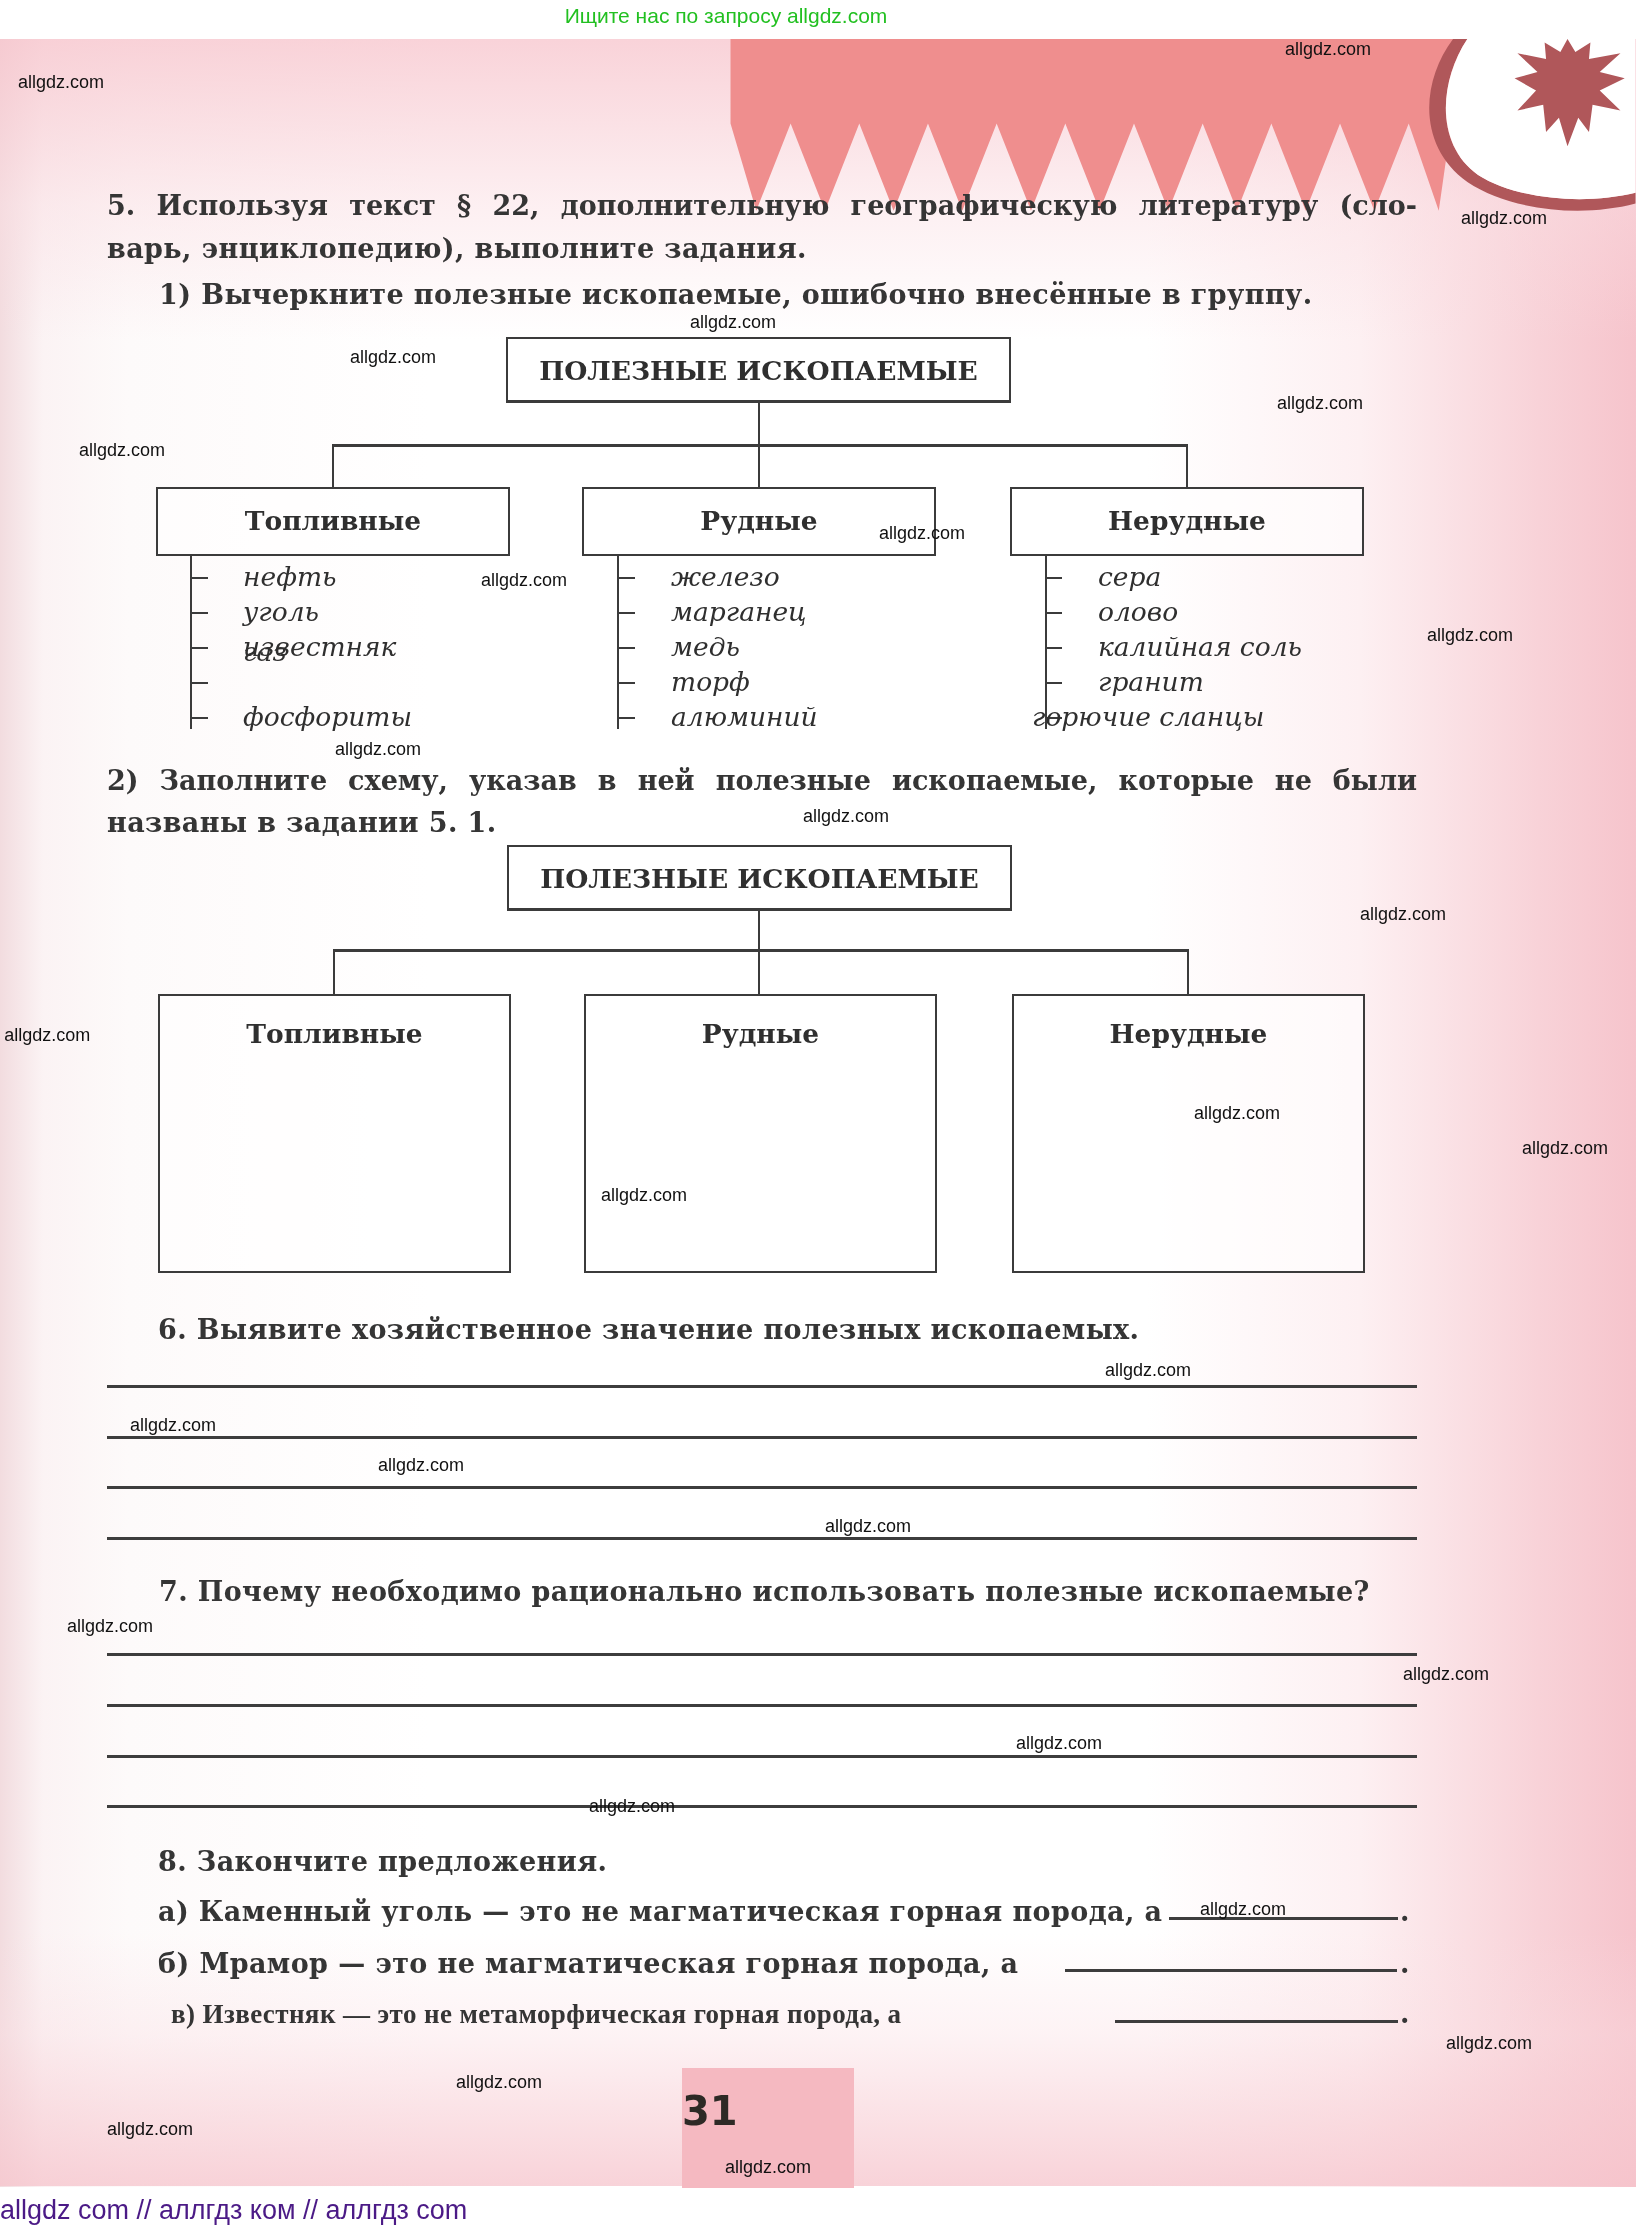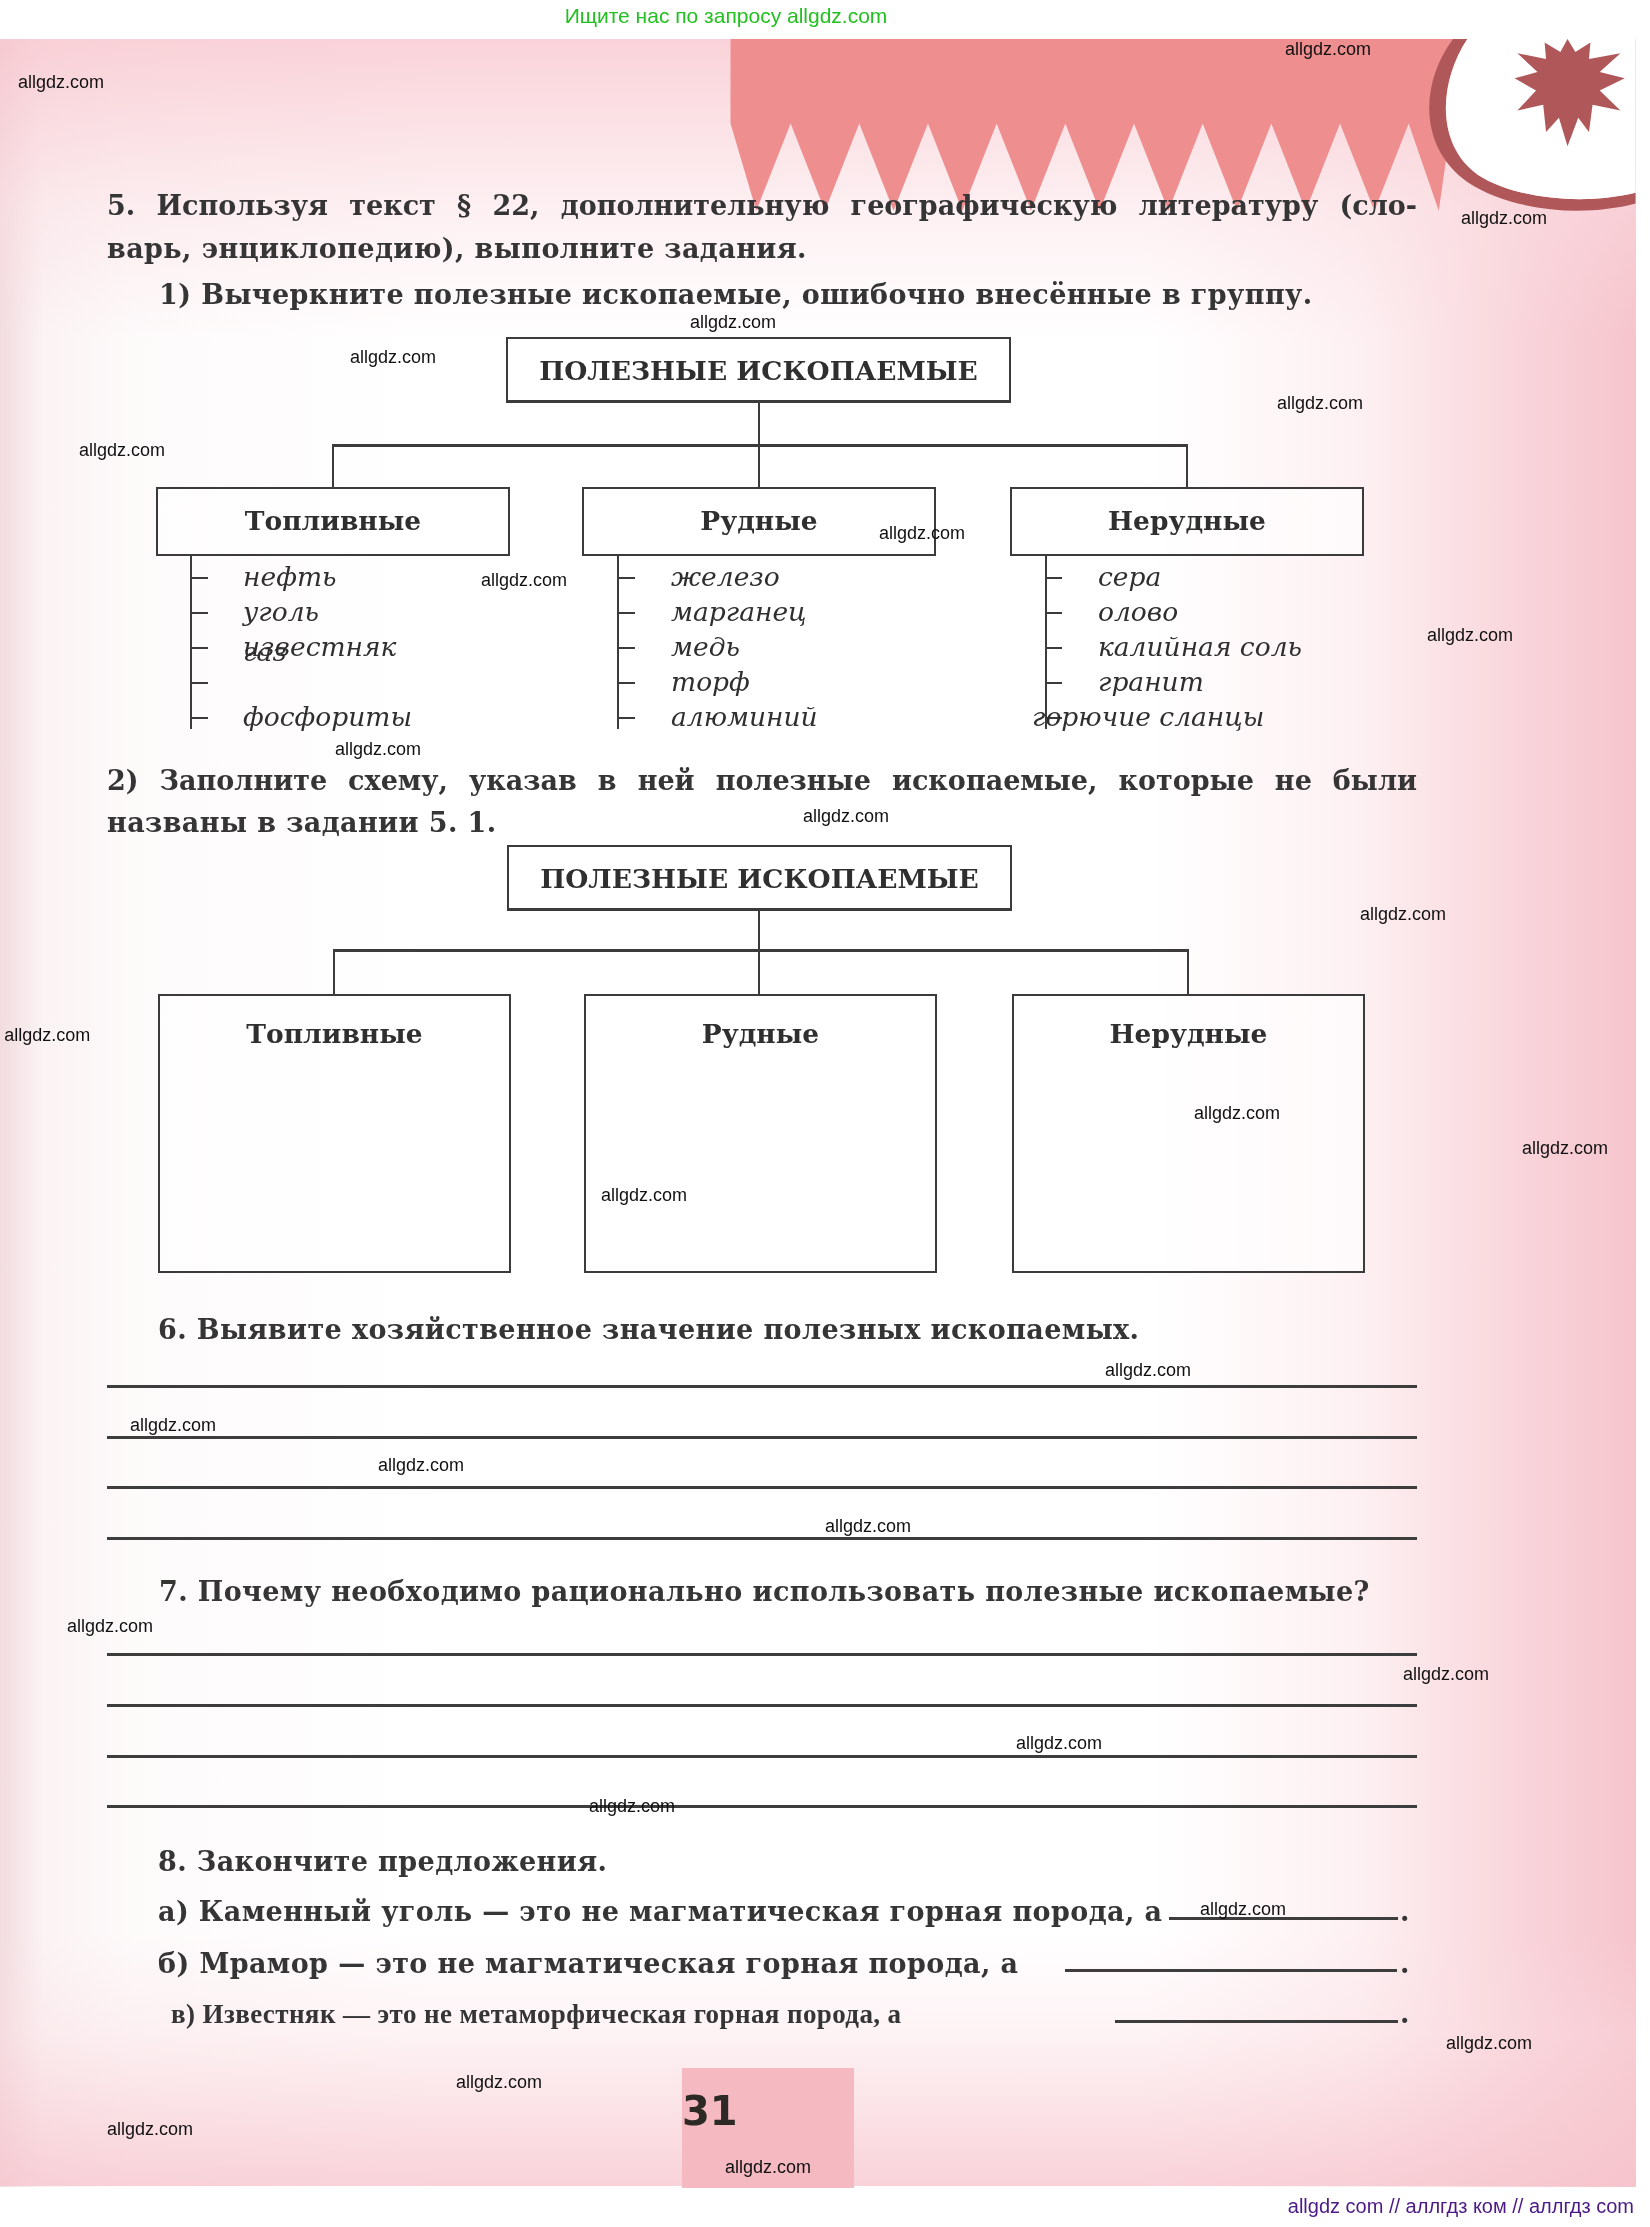--- a/index.html
+++ b/index.html
@@ -8,21 +8,21 @@
   .top-banner { position:absolute; left:0; top:0; width:1452px; height:37px; background:#ffffff; }
   .top-banner-text { position:absolute; left:0; right:0; top:4.3px; text-align:center; font-family:"Liberation Sans", sans-serif; font-size:21px; color:#22c021; }
   .page { position:absolute; left:0; top:39px; width:1636px; height:2148px;
           background:linear-gradient(90deg, #f2dcdf 0px, #fbf3f4 43px, #fdfafa 129px, #ffffff 430px, #ffffff 1146px, #fdf0f2 1360px, #f8d2d8 1539px, #f6c4cc 1636px); }
   .page-top-fade { position:absolute; left:0; top:39px; width:1636px; height:301px;
           background:linear-gradient(180deg, rgba(247,196,204,0.75) 0%, rgba(250,220,225,0.45) 55%, rgba(255,255,255,0) 100%); }
   .page-bottom-fade { position:absolute; left:0; top:1933px; width:1636px; height:253px;
           background:linear-gradient(0deg, rgba(246,196,204,0.75) 0%, rgba(250,220,225,0.35) 60%, rgba(255,255,255,0) 100%); }
   .deco-svg { position:absolute; left:730px; top:39px; }
   .bottom-banner { position:absolute; left:0; top:2188px; width:1650px; height:39px; background:#ffffff; }
-  .bottom-banner-text { position:absolute; left:0; right:16px; top:7.2px; text-align:right; font-family:"Liberation Sans", sans-serif; font-size:20px; color:#4b1a86; }
+  .bottom-banner-text { position:absolute; left:0; right:16px; top:7.2px; text-align:left; font-family:"Liberation Sans", sans-serif; font-size:27px; color:#4b1a86; }
   .page-number-box { position:absolute; left:682px; top:2068px; width:172px; height:120px; background:#f5b9c1; }
   .page-number { position:absolute; left:0; right:0; top:20px; font-family:"DejaVu Sans", sans-serif; font-weight:bold; font-size:40px; color:#2d2a26; }
   .wm { position:absolute; font-family:"Liberation Sans", sans-serif; font-size:18px; color:#111; white-space:nowrap; }
   .task { position:absolute; font-size:27px; line-height:39px; font-weight:bold; color:#353535; letter-spacing:0.4px; }
   .task-line { position:absolute; left:107px; width:1310px; font-size:27px; font-weight:bold; color:#353535; text-align:justify; text-align-last:justify; white-space:nowrap; }
   .node-box { position:absolute; border:2.1px solid #3b3b3b; background:rgba(255,255,255,0.6); box-sizing:border-box; }
   .node-box.root { border-top-width:2.9px; border-bottom-width:3.6px; }
   .node-title { position:absolute; left:0; right:0; text-align:center; font-weight:bold; font-size:26.5px; color:#2f2f2f; }
   .conn { position:absolute; background:#3b3b3b; }
   .list-stem { position:absolute; width:2.1px; background:#3b3b3b; }

